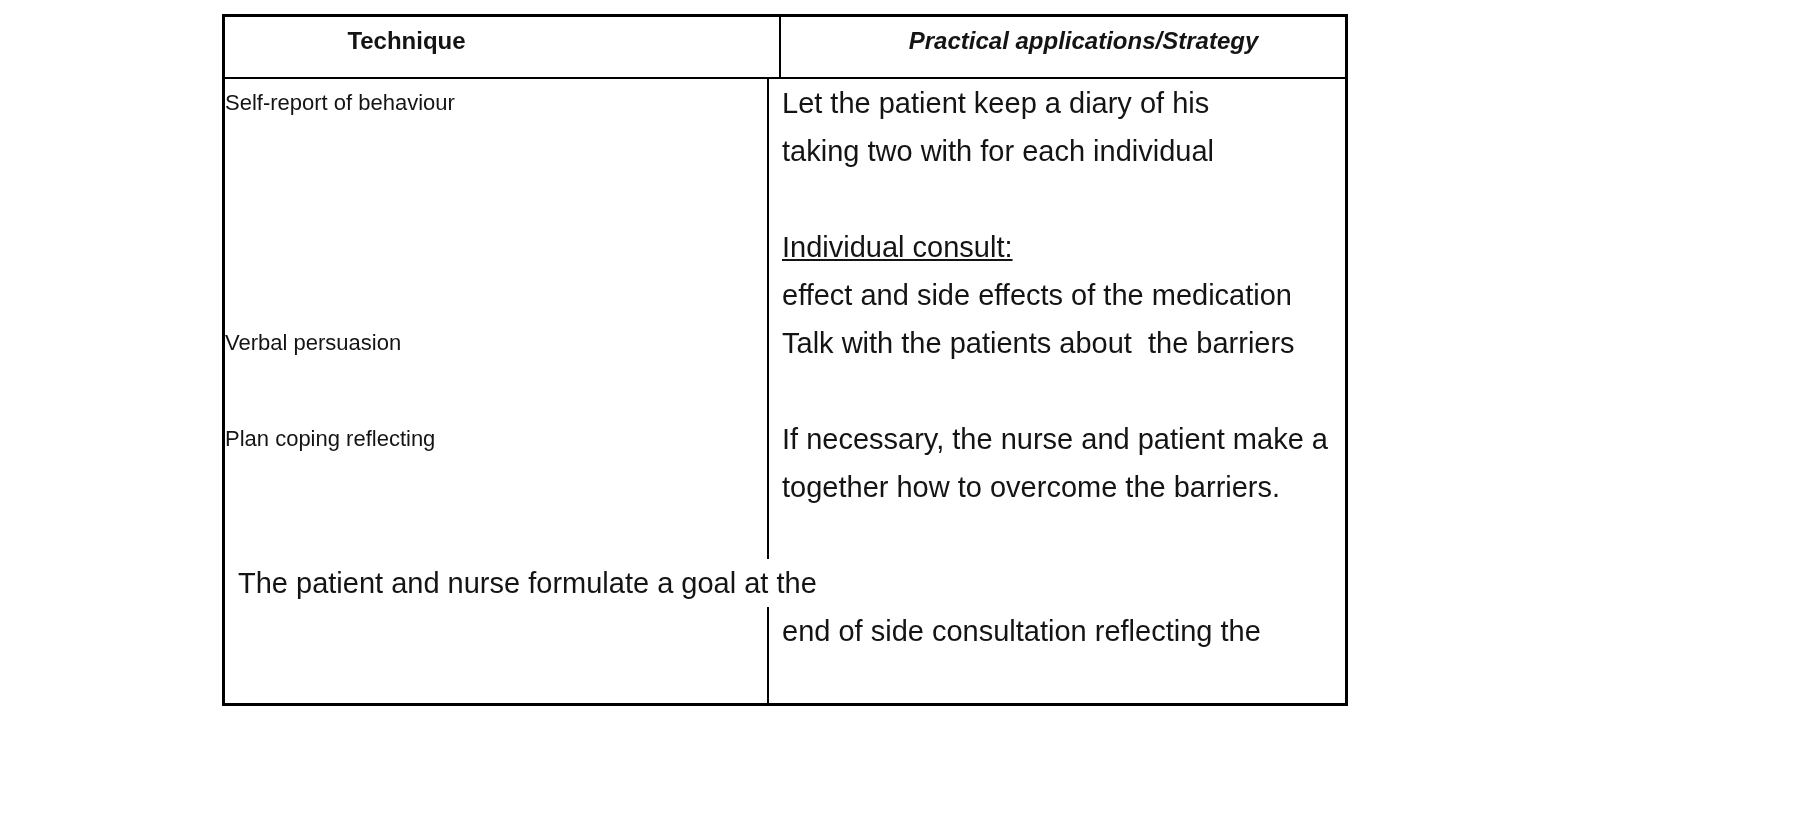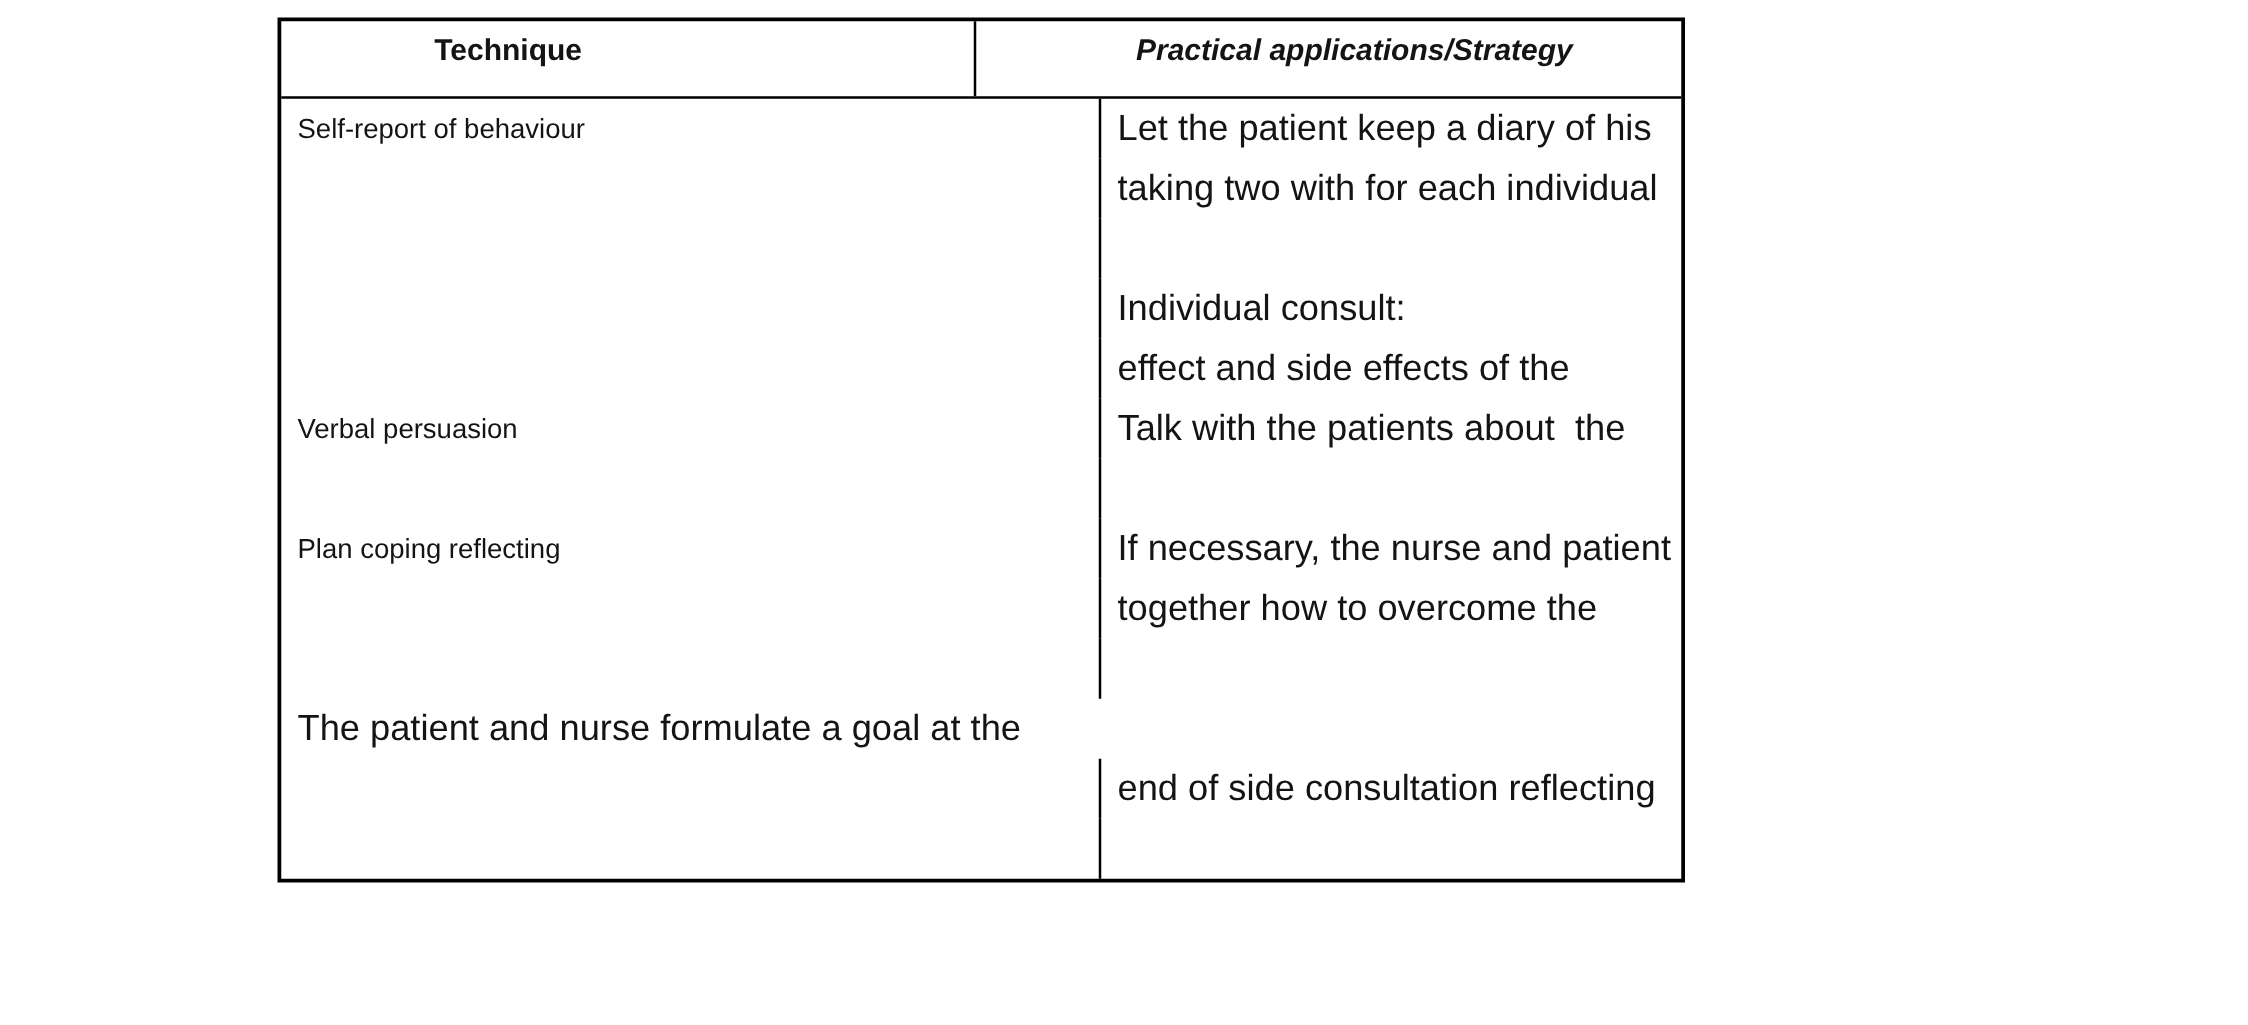--- a/index.html
+++ b/index.html
@@ -49,39 +49,39 @@
     font-style: italic;
   }
   .tbody {
     display: block;
   }
   .line-row {
     display: flex;
     height: 48px;
   }
   .cell-left {
-    width: 656px;
+    width: 544px;
     border-right: 2px solid #000000;
     box-sizing: border-box;
-    padding-left: 13px;
     font-size: 22px;
     line-height: 48px;
     white-space: pre-wrap;
     overflow: hidden;
   }
   .cell-right {
     flex: 1;
     padding-left: 13px;
     box-sizing: border-box;
     font-size: 29px;
     line-height: 48px;
     white-space: pre-wrap;
     overflow: hidden;
   }
   .underlined {
+    text-decoration: underline;
   }
 </style>
 </head>
 <body>
 
 <div class="doc-table">
 
   <div class="thead">
     <div class="th th-left">Technique</div>
     <div class="th th-right">Practical applications/Strategy</div>

